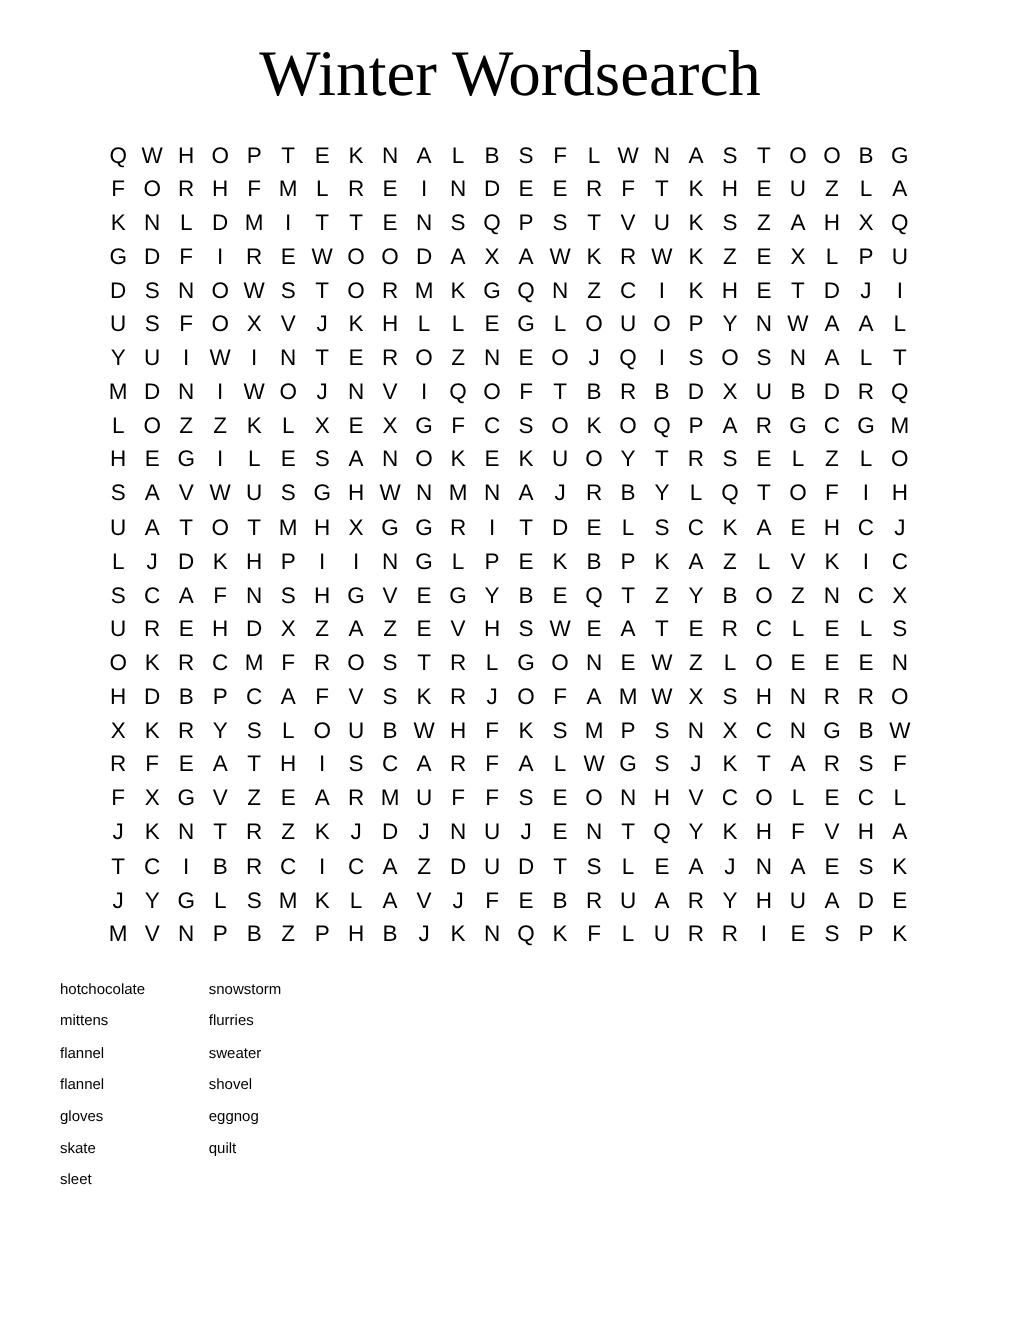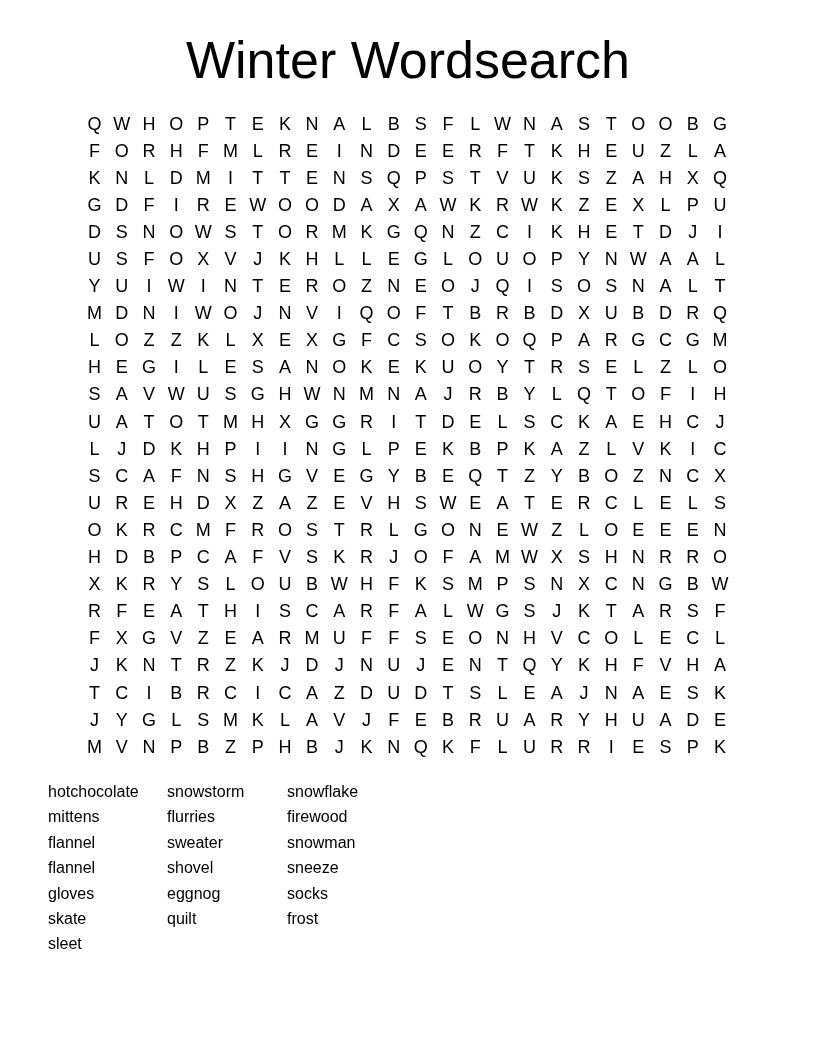--- a/index.html
+++ b/index.html
@@ -20,21 +20,21 @@
     position: absolute;
     top: 30px;
     left: 0;
     width: 816px;
     margin: 0;
     text-align: center;
     font-size: 52px;
     font-weight: 500;
     letter-spacing: 0px;
     color: #000000;
-    font-family: Liberation Sans, sans-serif;
+    font-family: Liberation Serif, serif;
   }
   .grid {
     position: absolute;
     left: 81px;
     top: 110px;
     display: grid;
     grid-template-columns: repeat(24, 27.2px);
     grid-auto-rows: 27.1px;
   }
   .cell {
@@ -52,21 +52,21 @@
     top: 779px;
     display: grid;
     grid-template-columns: 119px 120px 119px 122px 122px 110px;
     align-items: start;
   }
   .word-col {
     display: flex;
     flex-direction: column;
   }
   .word {
-    font-size: 16px;
+    font-size: 12px;
     line-height: 25.4px;
     color: #000000;
     white-space: nowrap;
   }
 </style>
 </head>
 <body>
 
 <div class="page">
   <h1 class="title">Winter Wordsearch</h1>
@@ -661,22 +661,14 @@
         <div class="word">sleet</div>
       </div>
       <div class="word-col">
         <div class="word">snowstorm</div>
         <div class="word">flurries</div>
         <div class="word">sweater</div>
         <div class="word">shovel</div>
         <div class="word">eggnog</div>
         <div class="word">quilt</div>
       </div>
-      <div class="word-col">
-        <div class="word">snowflake</div>
-        <div class="word">firewood</div>
-        <div class="word">snowman</div>
-        <div class="word">sneeze</div>
-        <div class="word">socks</div>
-        <div class="word">frost</div>
-      </div>
     </div>
 </div>
 
 </body></html>

